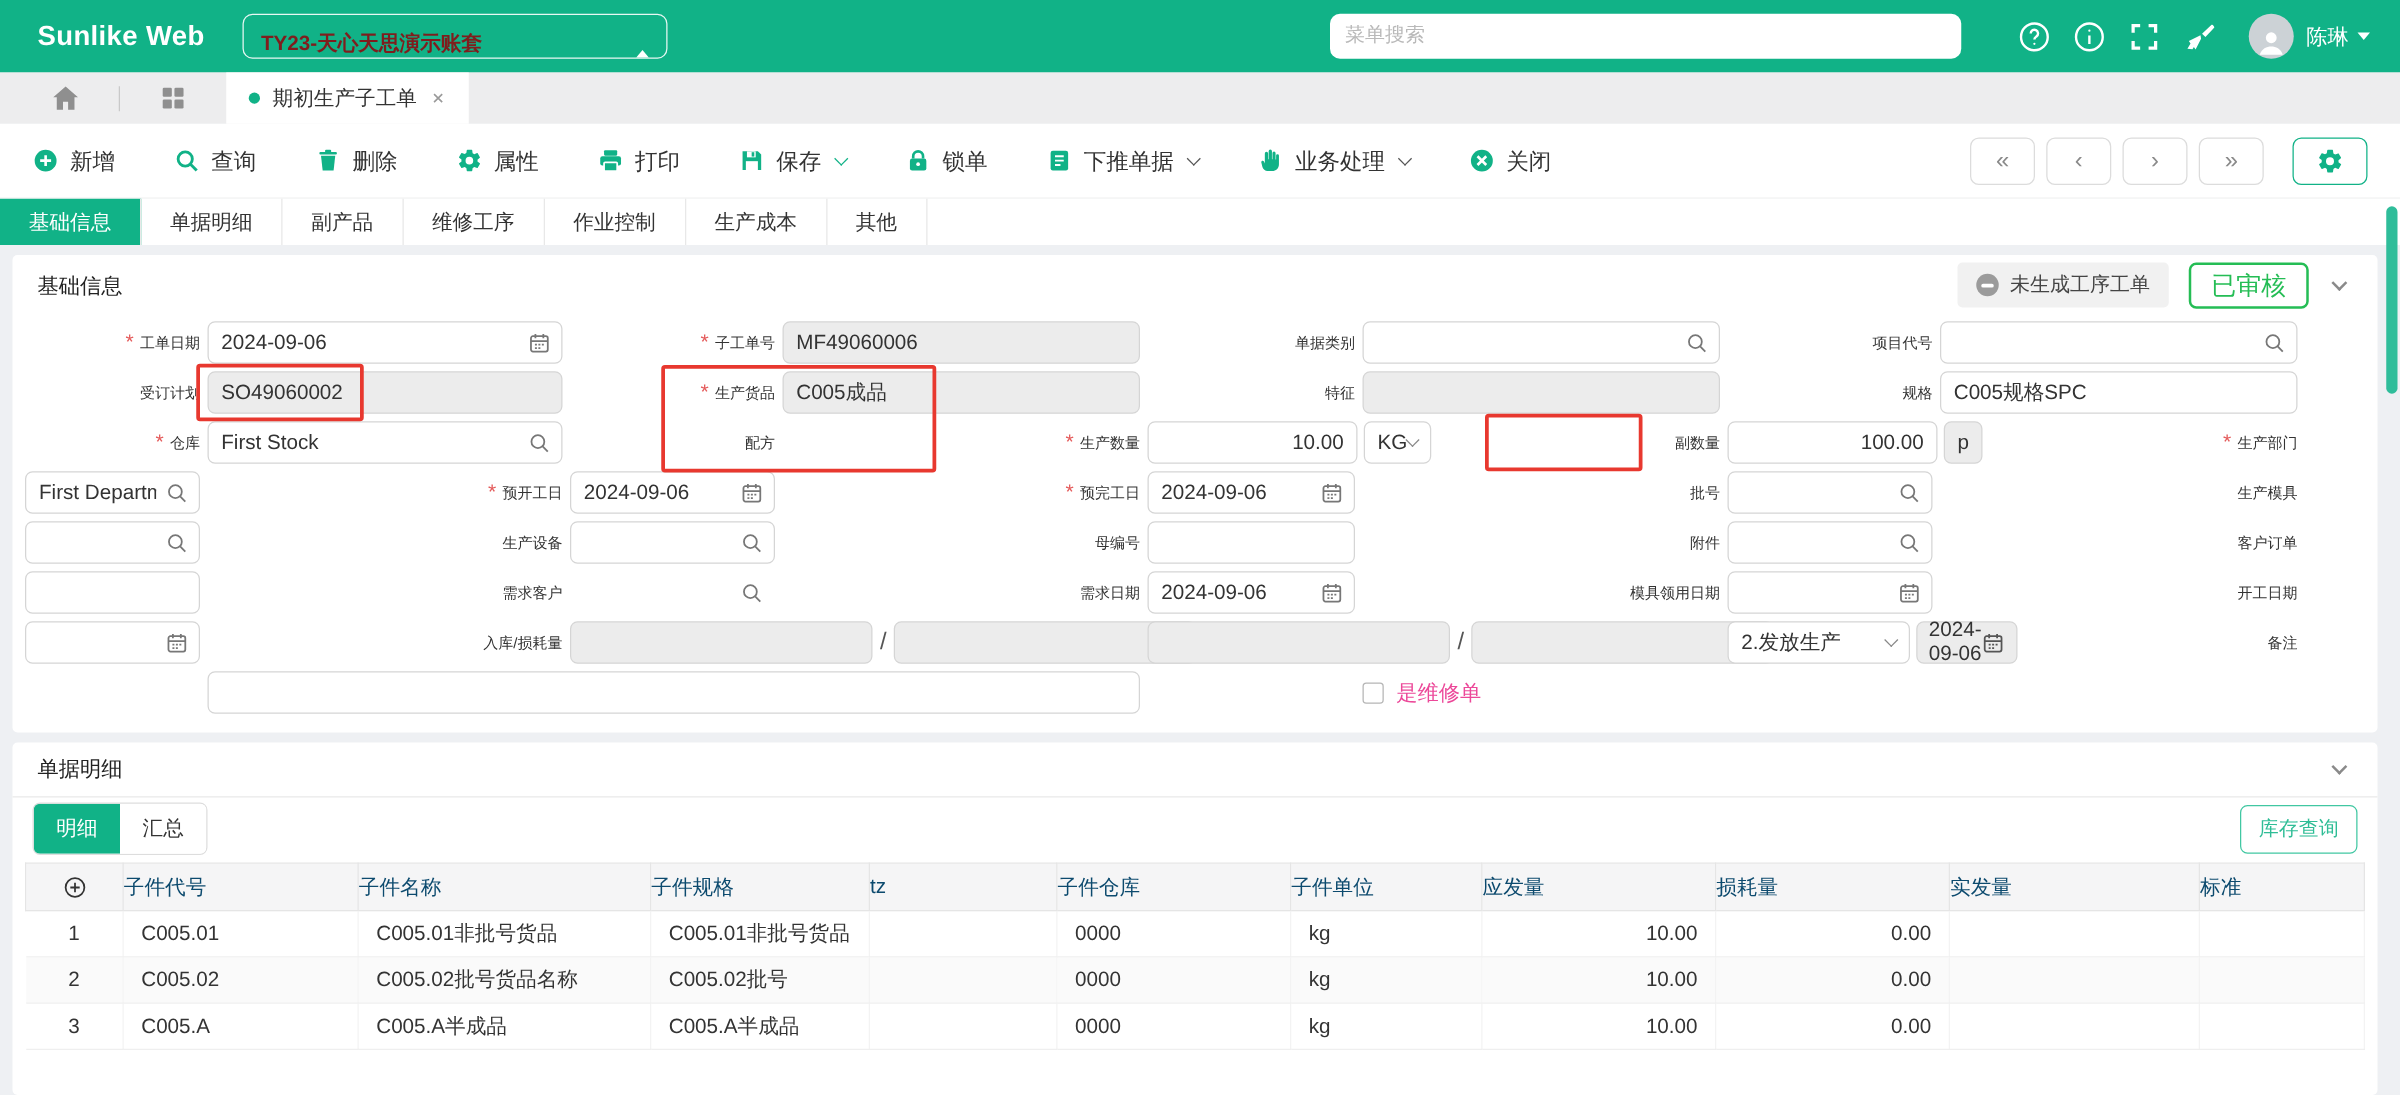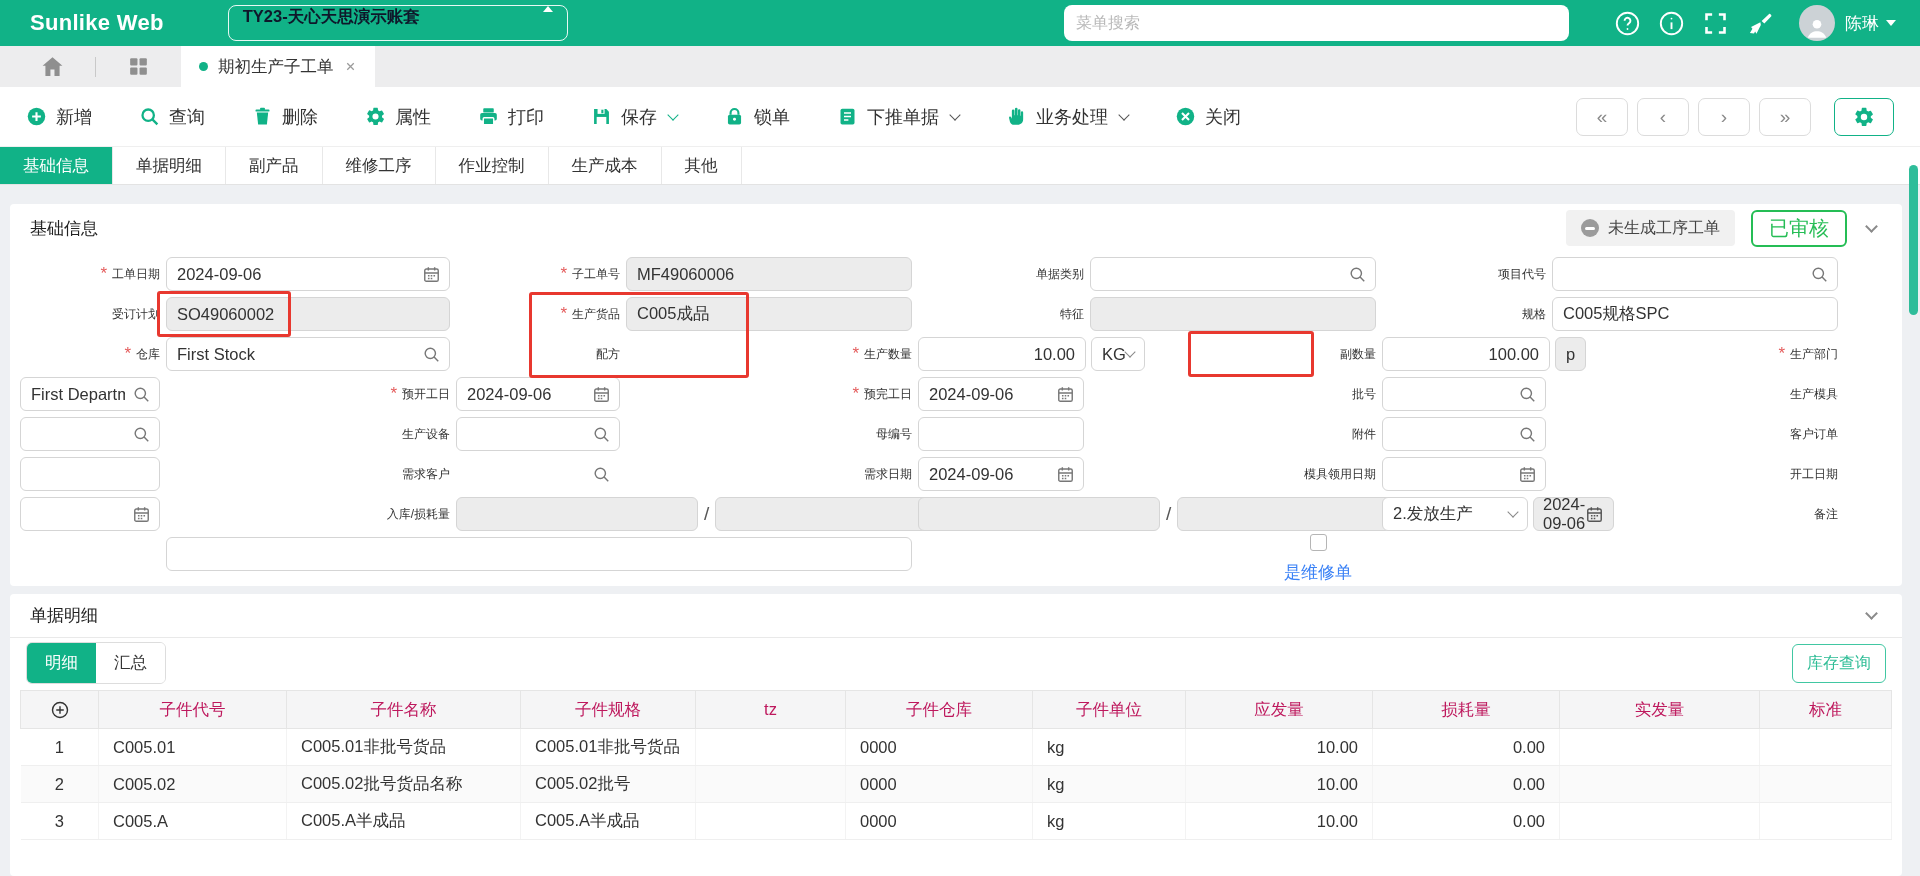--- a/index.html
+++ b/index.html
@@ -5,25 +5,25 @@
   * { margin:0; padding:0; box-sizing:border-box; }
   html,body { width:1920px; height:876px; }
   body {
     font-family:"Liberation Sans","DejaVu Sans",sans-serif;
     background:#eef0f3; overflow:hidden; position:relative; color:#333;
   }
   button { font-family:inherit; background:none; border:none; cursor:pointer; }
   input { font-family:inherit; }
 
   
-  .app-header { height:46px; background:#11b287; display:flex; align-items:center; padding:0 24px 0 30px; }
+  .app-header { height:58px; background:#11b287; display:flex; align-items:center; padding:0 24px 0 30px; }
   .logo { color:#fff; font-size:22px; font-weight:bold; letter-spacing:.3px; }
-  .account-select { margin-left:64px; width:340px; height:36px; border:1.5px solid rgba(255,255,255,.9);
-    border-radius:8px; display:flex; align-items:flex-start; justify-content:space-between;
-    padding:0 14px; color:#0f172a; font-size:16.5px; font-weight:bold; }
+  .account-select { margin-left:30px; width:340px; height:36px; border:1.5px solid rgba(255,255,255,.9);
+    border-radius:8px; display:flex; align-items:flex-end; justify-content:space-between;
+    padding:0 14px; color:#7f1d1d; font-size:16.5px; font-weight:bold; }
   .caret-up { width:0; height:0; border-left:5px solid transparent; border-right:5px solid transparent; border-bottom:6px solid #fff; }
   .header-spacer { flex:1; }
   .menu-search { width:505px; height:36px; background:#fff; border-radius:8px; display:flex; align-items:center; padding:0 12px; margin-right:28px; }
   .menu-search input { border:none; outline:none; font-size:16px; width:100%; color:#a16207; }
   .menu-search input::placeholder { color:#b9b9b9; }
   .hicon { width:27px; height:27px; color:#fff; margin-left:17px; display:flex; }
   .hicon svg { width:100%; height:100%; }
   .avatar { width:36px; height:36px; border-radius:50%; background:#ccd2d6; display:flex; align-items:flex-end; justify-content:center; margin-left:26px; overflow:hidden; }
   .avatar svg { width:26px; height:26px; }
   .username { color:#fff; font-size:17px; margin-left:10px; display:flex; align-items:center; gap:7px; }
@@ -83,36 +83,36 @@
   .inp.disabled { background:#ececec; }
   .num { text-align:right; }
   .group { gap:5px; }
   .fix168 { flex:0 0 168px; width:168px; }
   .fix146 { flex:0 0 146px; width:146px; }
   .grow { flex:1; width:auto; }
   .selbox { display:flex; align-items:center; justify-content:space-between; border:1px solid #d5d5d5; border-radius:6px; height:34px; padding:0 10px; font-size:16.5px; color:#333; background:#fff; }
   .selbox .chev2 { width:8px; height:8px; border-right:1.8px solid #888; border-bottom:1.8px solid #888; transform:rotate(45deg); margin-top:-4px; }
   .selbox.disabled { background:#ececec; }
   .slash { font-size:19px; color:#555; padding:0 1px; }
-  .checkbox-cell { gap:10px; font-size:17px; color:#3b82f6;flex-direction:column; }
+  .checkbox-cell { gap:10px; font-size:17px; color:#ec4899; }
   .cbx { width:17px; height:17px; border:1.5px solid #b5b5b5; border-radius:3px; background:#fff; flex:0 0 17px; }
   .datebox { display:flex; align-items:center; justify-content:space-between; border:1px solid #d5d5d5; border-radius:6px; height:34px; padding:0 9px; font-size:16.5px; color:#333; }
   .datebox.disabled { background:#ececec; }
   .datebox .dic { width:19px; height:19px; color:#555; display:flex; }
 
   
   .detail-head { height:44px; display:flex; align-items:center; padding:0 20px; border-bottom:1px solid #e9e9e9; }
   .detail-controls { height:50px; display:flex; align-items:center; padding:0 16px; }
   .seg { display:flex; border:1px solid #ddd; border-radius:6px; overflow:hidden; }
   .seg-btn { padding:9px 18px; font-size:16.5px; background:#fff; color:#333; }
   .seg-btn.active { background:#11b287; color:#fff; }
   .stock-btn { margin-left:auto; border:1px solid #41c7a2; color:#2fbd96; border-radius:6px; padding:8px 14px; font-size:16px; background:#fff; }
 
   .grid-table { width:calc(100% - 20px); margin:2px 10px 0 10px; border-collapse:collapse; table-layout:fixed; }
-  .grid-table th { background:#f5f5f6; height:38px; font-weight:normal; font-size:16.5px; color:#be185d; border:1px solid #e5e5e5; border-left:none; text-align:center; }
+  .grid-table th { background:#f5f5f6; height:38px; font-weight:normal; font-size:16.5px; color:#0c4a6e; border:1px solid #e5e5e5; border-left:none; text-align:left; }
   .grid-table th:first-child { border-left:1px solid #e5e5e5; }
   .grid-table td { height:37px; font-size:16.5px; color:#333; border-bottom:1px solid #efefef; border-right:1px solid #f3f3f3; padding:0 14px; overflow:hidden; white-space:nowrap; }
   .grid-table tbody tr:nth-child(even) { background:#fafafa; }
   .td-c { text-align:center; padding:0 4px; }
   .td-r { text-align:right; }
   .th-plus { display:flex; align-items:center; justify-content:center; }
   .th-plus svg { width:20px; height:20px; }
 
   
   .annot { position:absolute; border:3px solid #e8382f; border-radius:3px; z-index:9; pointer-events:none; }

